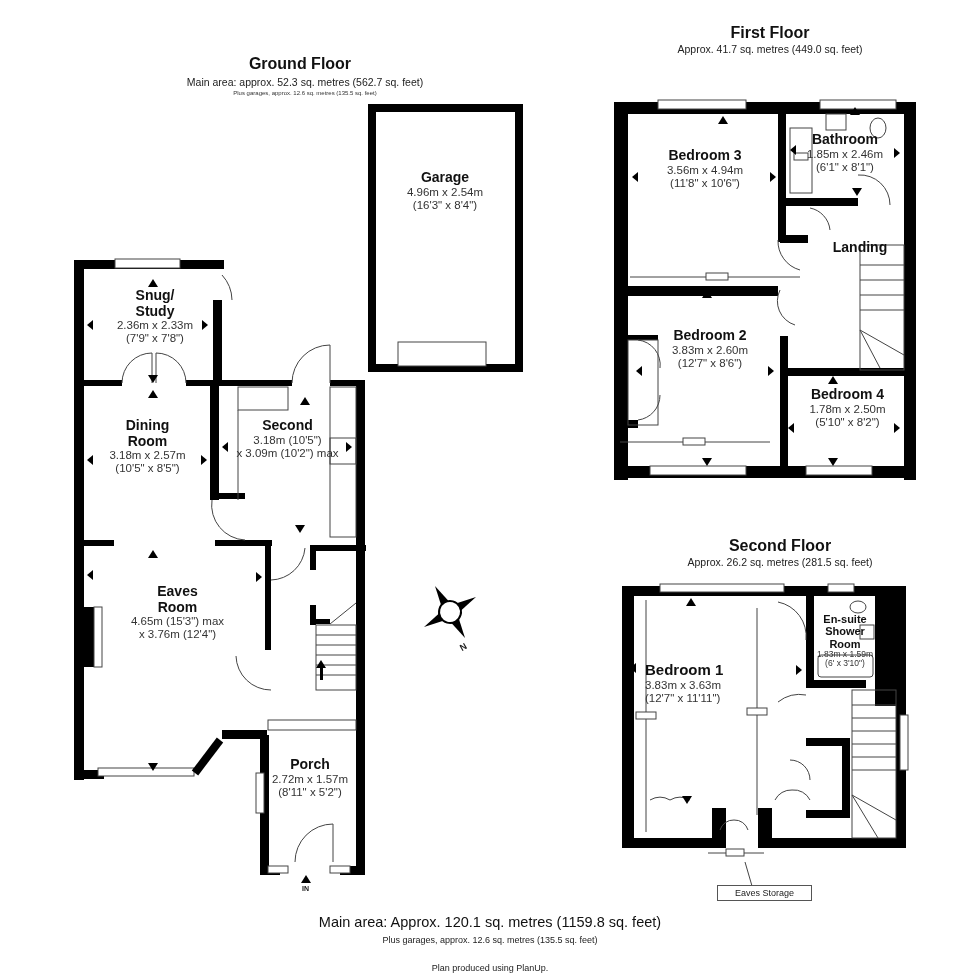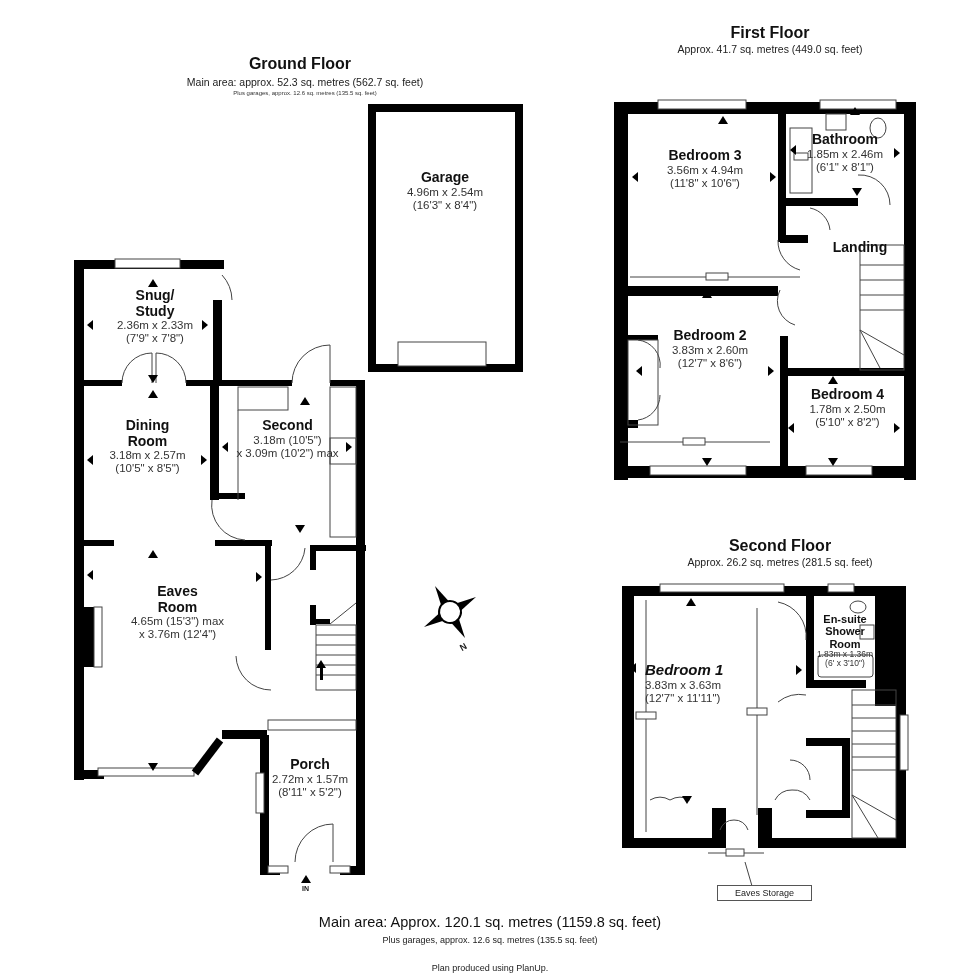--- a/index.html
+++ b/index.html
@@ -330,28 +330,28 @@
   <span class="room-dim">3.83m x 2.60m</span>
   <span class="room-dim">(12'7" x 8'6")</span>
 </div>
 <div class="lbl" style="left:795px; top:387px; width:105px;">
   <span class="room-name">Bedroom 4</span>
   <span class="room-dim">1.78m x 2.50m</span>
   <span class="room-dim">(5'10" x 8'2")</span>
 </div>
 
 <div class="lbl" style="left:645px; top:662px; width:110px; text-align:left;">
-  <span class="room-name" style="font-size:15px;font-style:italic;">Bedroom 1</span>
+  <span class="room-name" style="font-size:15px;">Bedroom 1</span>
   <span class="room-dim">3.83m x 3.63m</span>
   <span class="room-dim">(12'7" x 11'11")</span>
 </div>
 <div class="lbl" style="left:812px; top:613px; width:66px;">
   <span class="room-name" style="font-size:11px;">En-suite</span>
   <span class="room-name" style="font-size:11px;">Shower</span>
   <span class="room-name" style="font-size:11px;">Room</span>
-  <span class="room-dim" style="font-size:8.5px;">1.83m x 1.36m</span>
+  <span class="room-dim" style="font-size:8.5px;">1.83m x 1.59m</span>
   <span class="room-dim" style="font-size:8.5px;">(6' x 3'10")</span>
 </div>
 <div class="callout" style="left:717px; top:885px;">Eaves Storage</div>
 
 <div class="summary-main" style="left:240px; top:914px; width:500px;">Main area: Approx. 120.1 sq. metres (1159.8 sq. feet)</div>
 <div class="summary-small" style="left:240px; top:935px; width:500px;">Plus garages, approx. 12.6 sq. metres (135.5 sq. feet)</div>
 <div class="summary-small" style="left:240px; top:963px; width:500px;">Plan produced using PlanUp.</div>
 
 </body></html>

